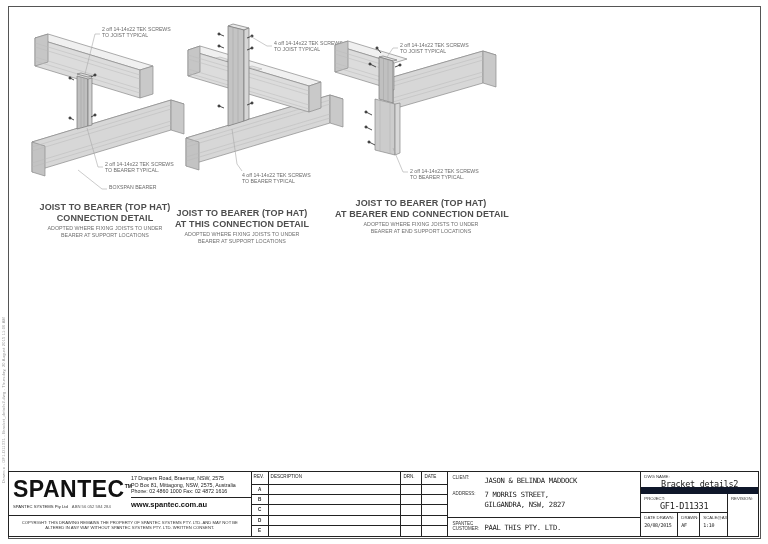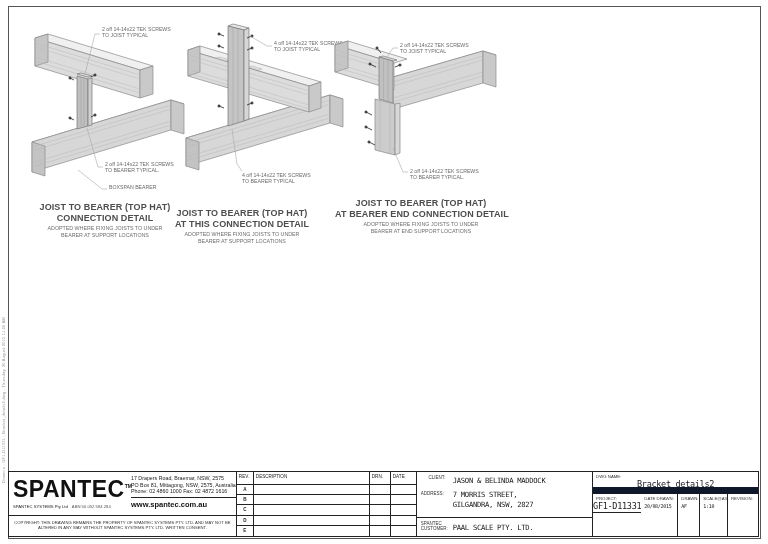--- a/index.html
+++ b/index.html
@@ -41,34 +41,34 @@
   .tb-rev .c.lastcol{border-right:none;}
   .tb-rev .c.lastrow{border-bottom:none;}
   .tb-rev .c.letter{text-align:center;padding-left:0;font-weight:bold;}
   
   .tb-client{width:194px;font-size:4.5px;}
   .tb-client .crow{display:flex;box-sizing:border-box;}
   .tb-client .lbl{width:36px;padding:3px 0 0 4px;color:#333;box-sizing:border-box;}
   .tb-client .lbl2{width:36px;padding:3px 0 0 4px;color:#333;line-height:5px;box-sizing:border-box;}
   .val, .val2 div{font-family:"DejaVu Sans Mono", monospace;font-size:7.2px;color:#1a1a1a;
                   letter-spacing:-0.3px;white-space:nowrap;}
-  .tb-client .r1{height:16px;text-align:center;}
+  .tb-client .r1{height:16px;}
   .tb-client .r1 .val{padding-top:4px;}
   .tb-client .r2{height:29px;}
   .tb-client .val2{padding-top:2px;}
   .tb-client .val2 div{line-height:10px;}
   .tb-client .r3{height:19px;border-top:1px solid #222;}
   .tb-client .r3 .val{padding-top:5px;}
   
   .tb-dwg{flex:1;border-right:none;display:flex;flex-direction:column;}
   .dlbl{font-size:4.3px;color:#333;display:block;padding:2px 0 0 3px;}
   .dwgname{height:22px;box-sizing:border-box;border-bottom:7px solid #0f172a;}
   .dwgname .val{text-align:center;font-size:8.5px;margin-top:0px;}
   .dwgmid{flex:1;display:flex;}
-  .projwrap{flex:1;display:flex;}
+  .projwrap{flex:1;display:flex;flex-direction:column;}
   .proj{height:19px;box-sizing:border-box;border-bottom:1px solid #222;}
   .proj .val{text-align:center;font-size:8.5px;}
   .dwgbot{flex:1;display:flex;}
   .dwgbot .bc{box-sizing:border-box;border-right:1px solid #222;overflow:hidden;}
   .dwgbot .bc .val{font-size:5px;padding:2px 0 0 3px;}
   .bc.date{width:37px;}
   .bc.drawn{width:22px;}
   .bc.scale{flex:1;border-right:none !important;}
   .revcell{width:31px;box-sizing:border-box;border-left:1px solid #222;}
 </style>
@@ -362,21 +362,21 @@
         <div class="val2">
           <div>7 MORRIS STREET,</div>
           <div>GILGANDRA, NSW, 2827</div>
         </div>
       </div>
       <div class="crow r3">
         <span class="lbl2">
           <div>SPANTEC</div>
           <div>CUSTOMER:</div>
         </span>
-        <span class="val">PAAL SCALE PTY. LTD.</span>
+        <span class="val">PAAL THIS PTY. LTD.</span>
       </div>
     </div>
 
     <div class="tb-sec tb-dwg">
       <div class="dwgname">
         <span class="dlbl">DWG NAME:</span>
         <div class="val">Bracket_details2</div>
       </div>
       <div class="dwgmid">
         <div class="projwrap">

